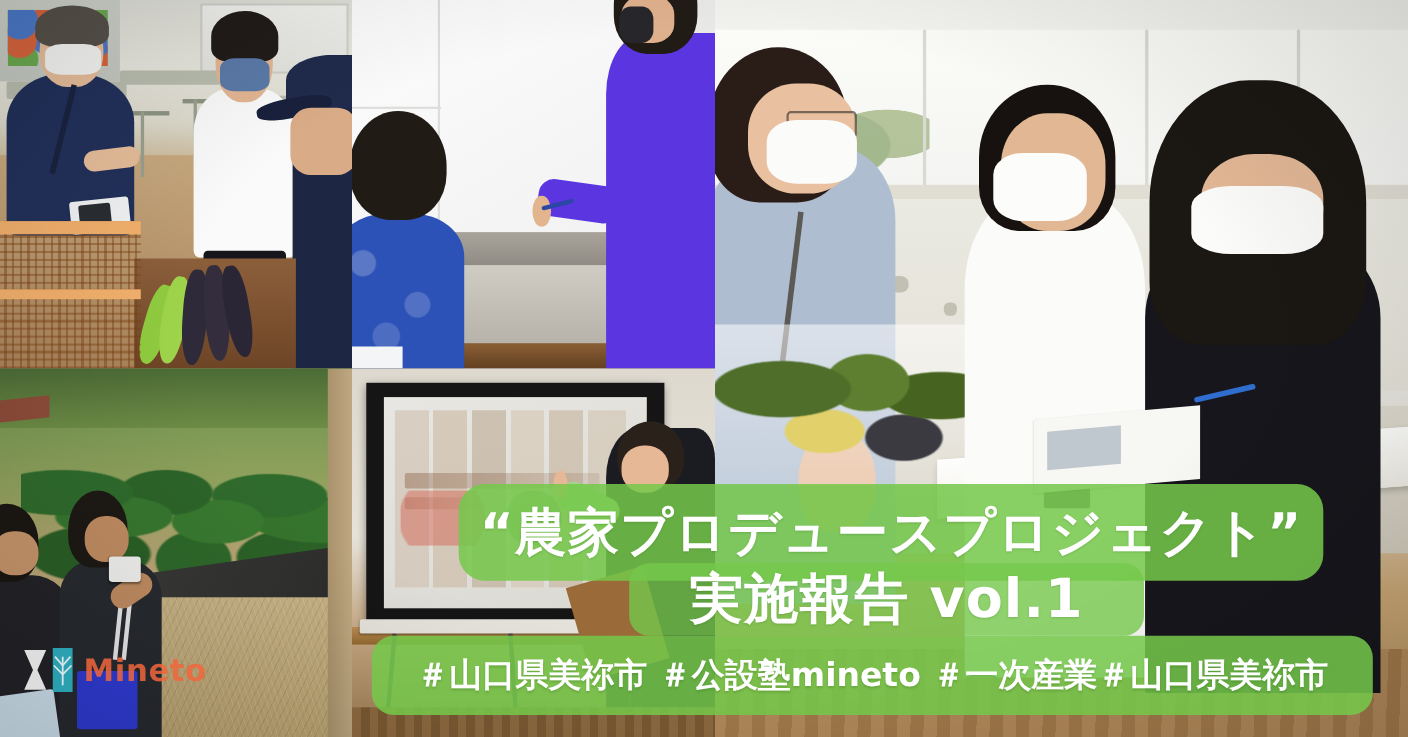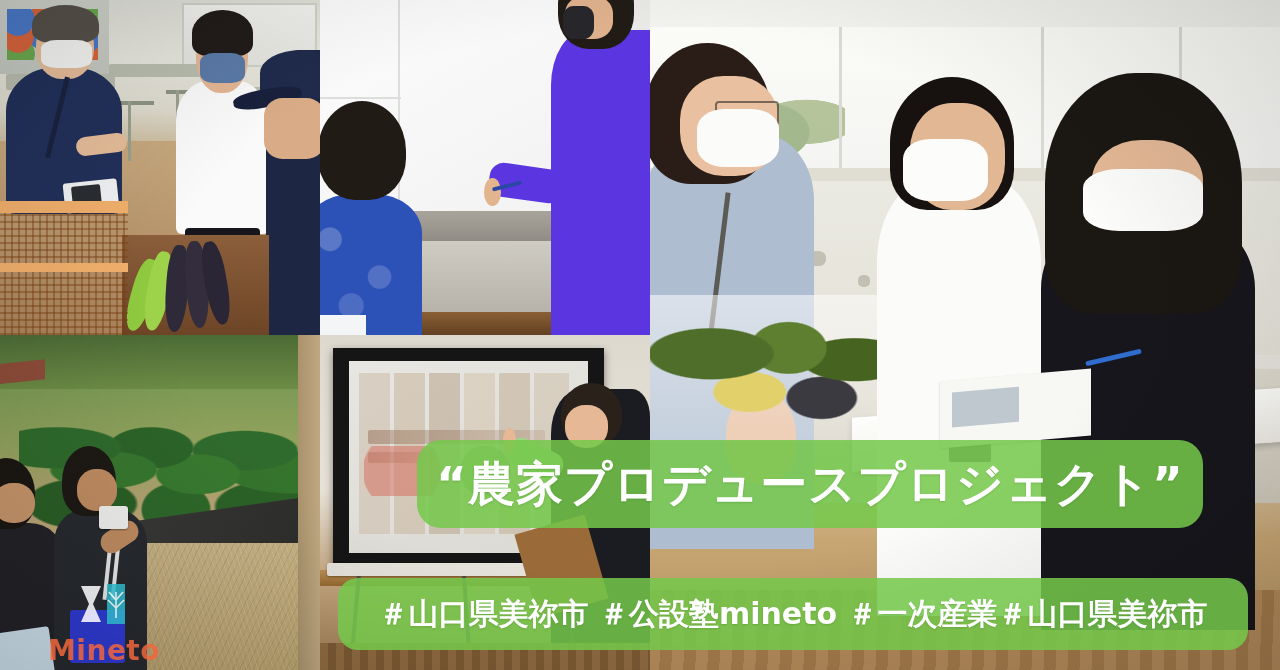--- a/index.html
+++ b/index.html
@@ -342,21 +342,21 @@
   #band2{left:572px;top:512px;width:468px;height:66px;border-radius:18px;
     background:rgba(116,200,75,.80);}
   #band2 .txt{font-size:49px;font-weight:700;letter-spacing:1px;
     font-family:"DejaVu Sans","Liberation Sans",sans-serif;}
   #band3{left:338px;top:578px;width:910px;height:72px;border-radius:20px;}
   #band3 .txt{font-size:40px;font-weight:700;letter-spacing:0px;
     font-family:"DejaVu Sans","Liberation Sans",sans-serif;}
 
   
   #watermark{position:absolute;left:18px;top:578px;width:176px;height:62px;
-    display:flex;align-items:center;gap:4px;opacity:.92;pointer-events:none;flex-direction:column;}
+    display:flex;align-items:center;gap:4px;opacity:.92;pointer-events:none;}
   #watermark .wmark{position:relative;width:58px;height:52px;flex:0 0 auto;}
   #watermark .wtext{font-size:28px;font-weight:700;color:#f2663c;
     font-family:"DejaVu Sans","Liberation Sans",sans-serif;letter-spacing:.5px;
     opacity:.92;margin-left:-4px;}
 </style>
 </head>
 <body>
 
 <div id="stage">
 
@@ -533,20 +533,23 @@
       <div class="marker"></div>
     </div>
   </div>
 
   <div id="grain"></div>
 
   <div class="banner" id="band1">
     <span class="txt" style="font-size: 47px;">“農家プロデュースプロジェクト”</span>
   </div>
 
+  <div class="banner" id="band2">
+    <span class="txt">実施報告 vol.1</span>
+  </div>
 
   <div class="banner" id="band3">
     <span class="txt" style="font-size: 30px;">＃山口県美祢市 ＃公設塾mineto ＃一次産業＃山口県美祢市</span>
   </div>
 
   <div id="watermark">
     <span class="wmark">
       <svg viewBox="0 0 58 52" width="58" height="52" aria-hidden="true">
         <path d="M4 8 L24 8 L16 26 L24 44 L4 44 L12 26 Z" fill="#ffffff" opacity=".92"></path>
         <path d="M30 6 L48 6 L48 46 L30 46 Z" fill="#2bb6c8" opacity=".92"></path>

